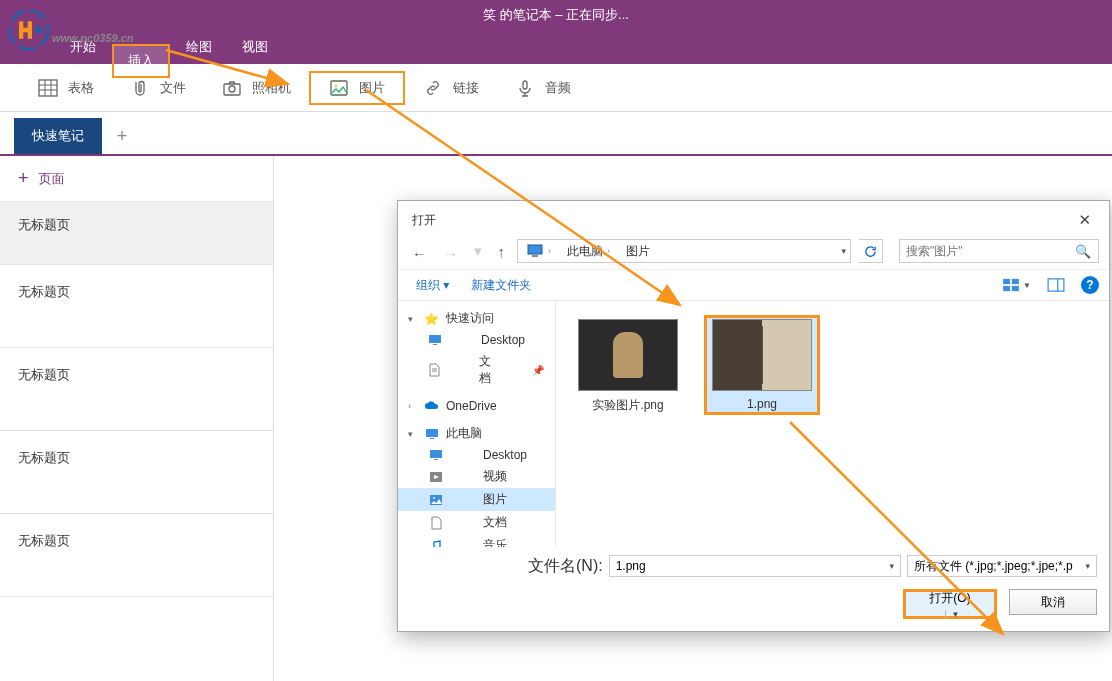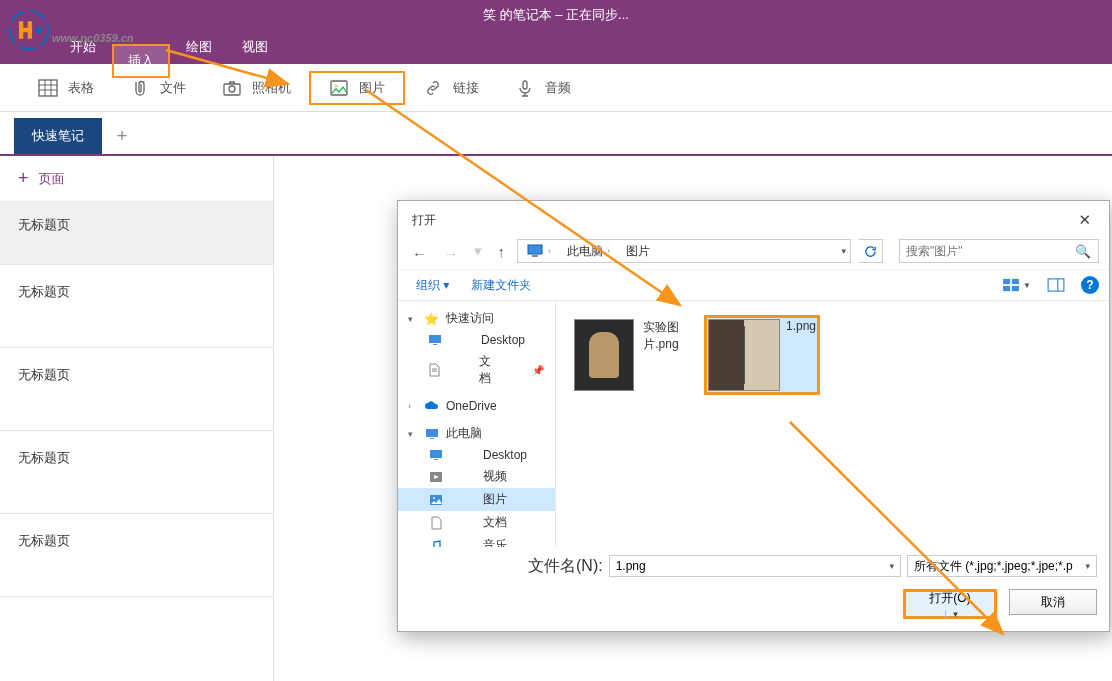--- a/index.html
+++ b/index.html
@@ -63,21 +63,21 @@
 .dlg-body { flex: 1; display: flex; overflow: hidden; }
 .tree-pane { width: 158px; border-right: 1px solid #e8e8e8; padding: 6px 0; overflow-y: auto; }
 .tree-node { display: flex; align-items: center; gap: 6px; padding: 3px 4px 3px 10px; font-size: 12px; color: #333; cursor: pointer; }
 .tree-node.child { padding-left: 30px; gap: 39px; }
 .tree-node.selected { background: #cde8ff; }
 .tree-expand { font-size: 9px; color: #666; width: 10px; }
 .ticon { width: 16px; height: 14px; display: inline-flex; align-items: center; justify-content: center; }
 .pin-icon { color: #888; font-size: 10px; margin-left: auto; margin-right: 6px; }
 
 .file-pane { flex: 1; padding: 14px; display: flex; gap: 18px; align-items: flex-start; }
-.file-tile { width: 116px; display: flex; gap: 6px; padding: 4px; cursor: pointer; }
+.file-tile { width: 116px; display: flex; flex-direction: column; align-items: center; gap: 6px; padding: 4px; cursor: pointer; }
 .file-tile.selected { background: #cde8ff; border: 3px solid #f7941d; padding: 1px; }
 .thumb { width: 100px; height: 72px; background: #333; position: relative; overflow: hidden; border: 1px solid #888; }
 .thumb.book { background: linear-gradient(90deg, #4a3f35 0%, #4a3f35 50%, #d4c8b0 50%, #d4c8b0 100%); }
 .thumb.book::after { content: ''; position: absolute; left: 50%; top: 8%; height: 84%; width: 1px; background: #555; }
 .thumb.dark { background: #2b2b2b; display: flex; align-items: center; justify-content: center; }
 .thumb.dark::after { content: ''; width: 30px; height: 46px; background: #b89868; border-radius: 12px 12px 4px 4px; }
 .file-label { font-size: 12px; color: #333; text-align: center; }
 
 .dlg-footer { padding: 8px 12px 12px 12px; }
 .fn-row { display: flex; align-items: center; gap: 6px; margin-bottom: 12px; }

